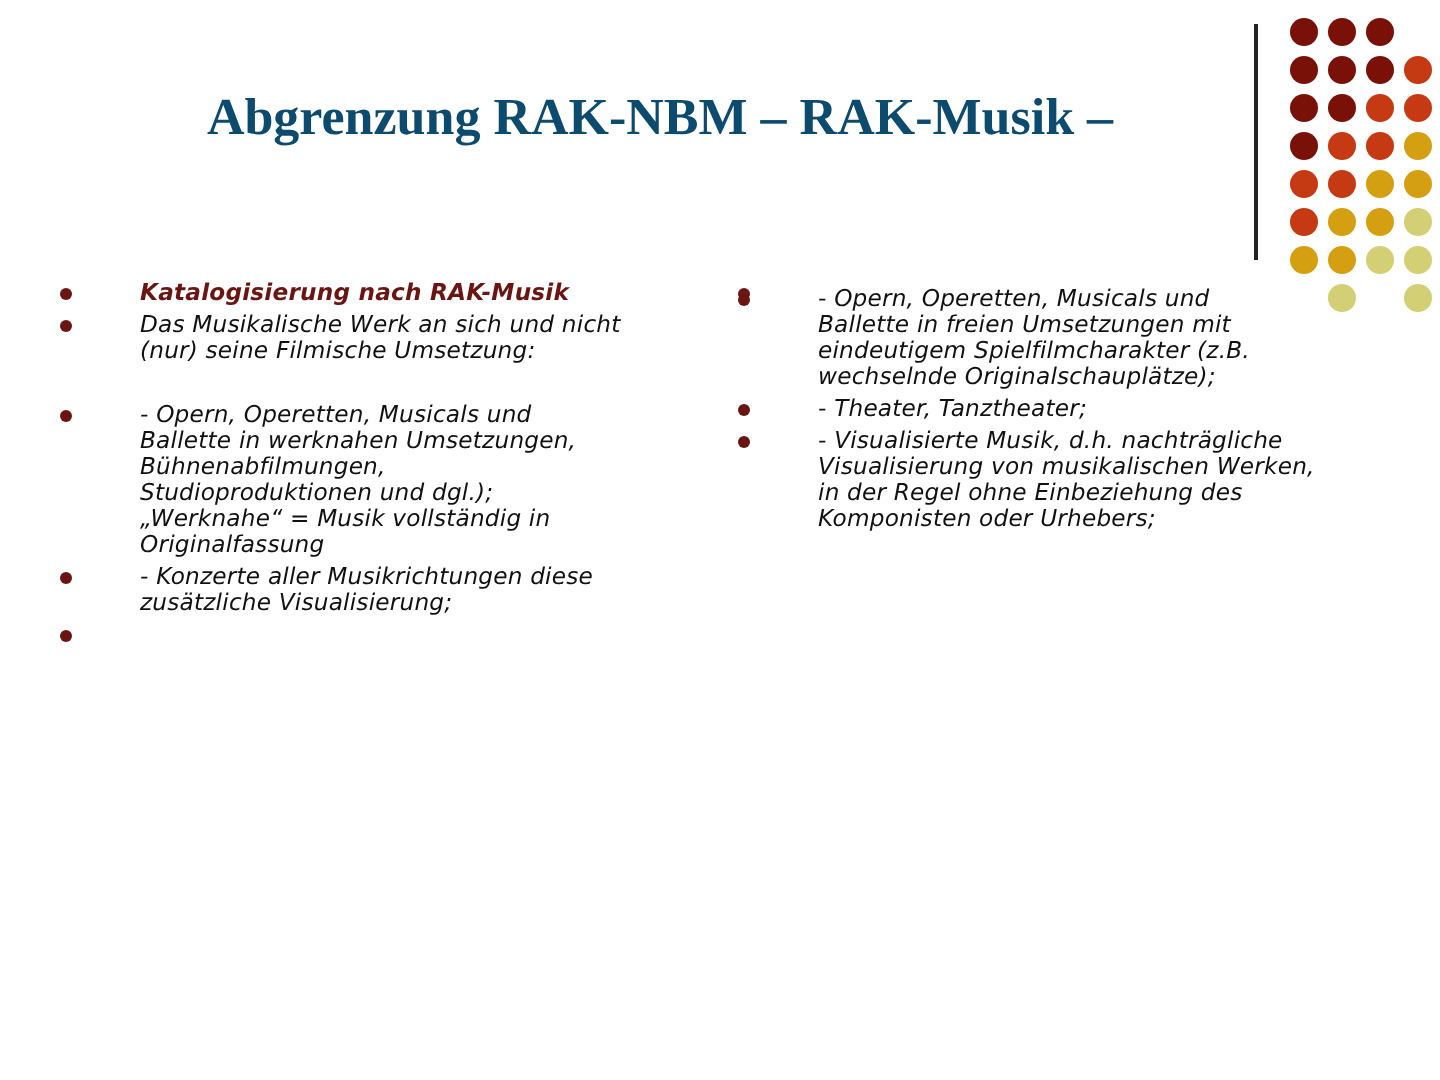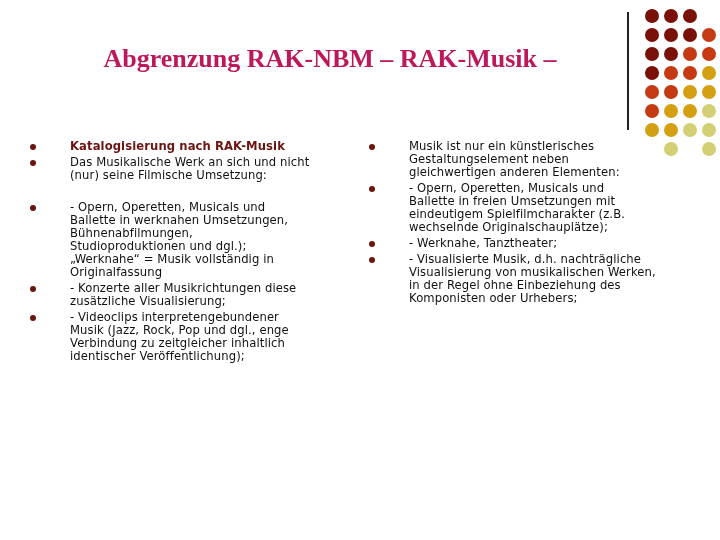--- a/index.html
+++ b/index.html
@@ -1,34 +1,34 @@
 <!DOCTYPE html>
 <html><head>
 <meta charset="utf-8">
 <style>
   * { margin:0; padding:0; box-sizing:border-box; }
   html, body { width:720px; height:540px; background:#ffffff; overflow:hidden; }
   body { position:relative; font-family:"DejaVu Sans", sans-serif; }
 
   .title {
     position:absolute; left:60px; top:42px; width:540px;
-    text-align:center; color:#be185d;
+    text-align:center; color:#0c4a6e;
     font-family:"Liberation Serif", serif; font-weight:bold;
     font-size:26px; line-height:33px;
   }
   .vline {
     position:absolute; left:627px; top:12px; width:2px; height:118px; background:#222;
   }
   .dots { position:absolute; left:0; top:0; width:720px; height:140px; }
   .dot { position:absolute; width:14px; height:14px; border-radius:50%; }
 
   .col { position:absolute; top:140px; }
   .col.left { left:28px; width:325px; }
   .col.right { left:367px; width:325px; }
-  .item { position:relative; padding-left:42px; font-size:11.6px; line-height:13px; color:#111; letter-spacing:0.1px; }
+  .item { position:relative; padding-left:42px; font-size:11.6px; line-height:13px; color:#111; letter-spacing:0.1px;font-style:italic; }
   .item .bullet {
     position:absolute; left:2px; top:4px; width:6px; height:6px; border-radius:50%; background:#6b1512;
   }
   .item.head { color:#6b1512; font-weight:bold; }
   .item .text { white-space:pre-line; }
 </style>
 </head>
 <body>
 
 <div class="title">
@@ -88,44 +88,37 @@
 „Werknahe“ =  Musik vollständig in
 Originalfassung</span>
   </div>
   <div class="item" style="margin-bottom:3px">
     <span class="bullet"></span>
     <span class="text">- Konzerte aller Musikrichtungen diese
 zusätzliche Visualisierung;</span>
   </div>
   <div class="item" style="margin-bottom:3px">
     <span class="bullet"></span>
-    <span class="text">- Videoclips interpretengebundener
-Musik (Jazz, Rock, Pop und dgl., enge
-Verbindung zu  zeitgleicher inhaltlich
-identischer Veröffentlichung);</span>
   </div>
 </div>
 
 <div class="col right">
   <div class="item" style="margin-bottom:3px">
     <span class="bullet"></span>
-    <span class="text">Musik ist nur ein künstlerisches
-Gestaltungselement neben
-gleichwertigen anderen Elementen:</span>
   </div>
   <div class="item" style="margin-bottom:3px">
     <span class="bullet"></span>
     <span class="text">- Opern, Operetten, Musicals und
 Ballette in freien Umsetzungen mit
 eindeutigem Spielfilmcharakter (z.B.
 wechselnde Originalschauplätze);</span>
   </div>
   <div class="item" style="margin-bottom:3px">
     <span class="bullet"></span>
-    <span class="text">- Werknahe, Tanztheater;</span>
+    <span class="text">- Theater, Tanztheater;</span>
   </div>
   <div class="item" style="margin-bottom:18px">
     <span class="bullet"></span>
     <span class="text">- Visualisierte Musik, d.h. nachträgliche
 Visualisierung von musikalischen Werken,
 in der Regel ohne Einbeziehung des
 Komponisten oder Urhebers;</span>
   </div>
 </div>
 

